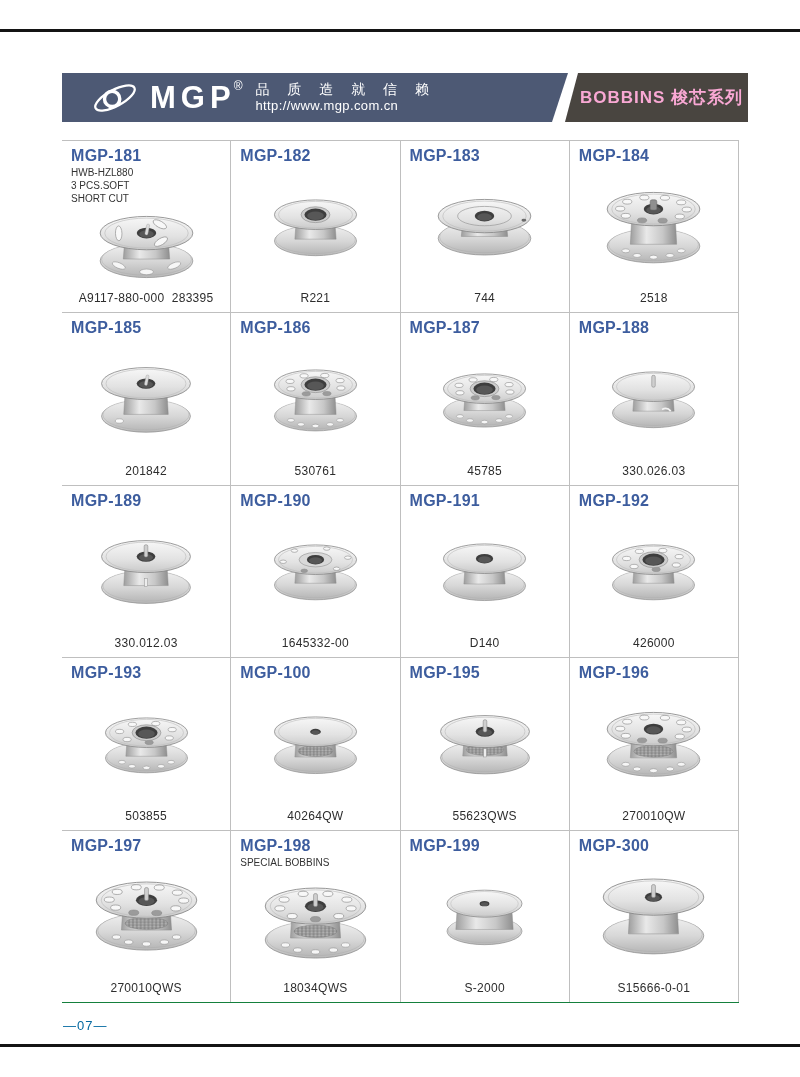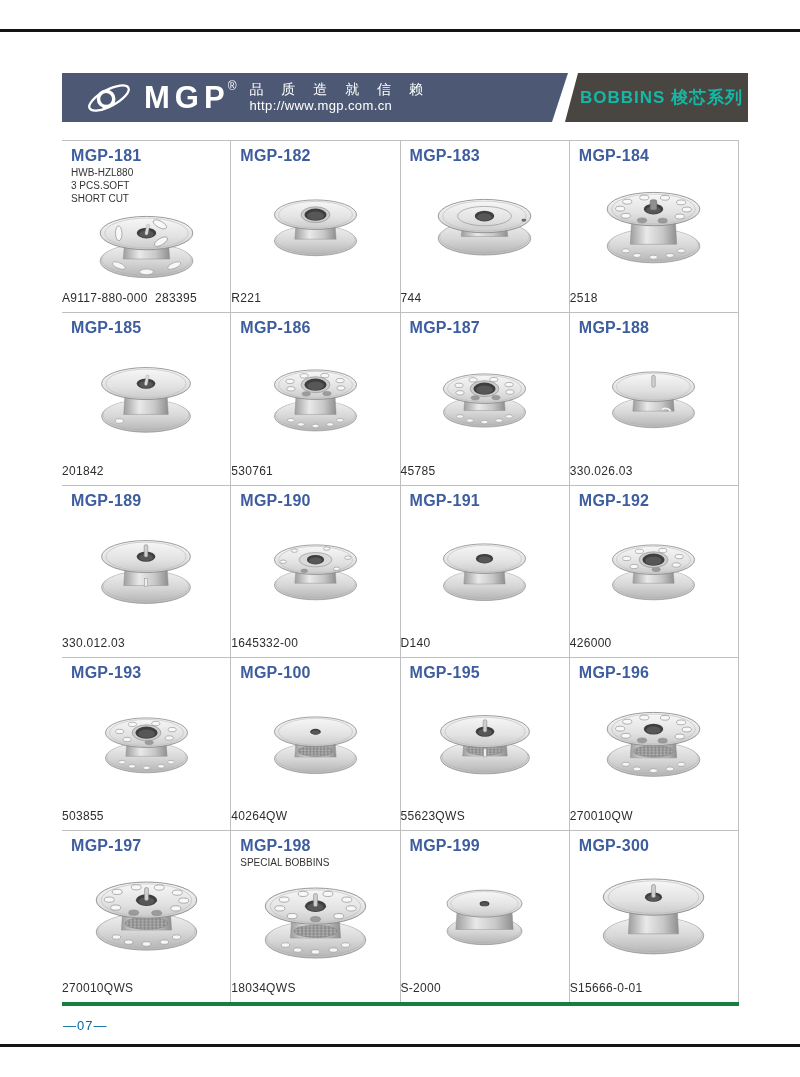--- a/index.html
+++ b/index.html
@@ -9,51 +9,51 @@
   }
   .rule{position:absolute;left:0;width:800px;height:3px;background:#141414;}
   .rule-top{top:29px;}
   .rule-bottom{top:1044px;}
 
   
   .hdr{position:absolute;left:62px;top:73px;width:686px;height:49px;}
   .brand-banner{
     position:absolute;left:0;top:0;width:506px;height:49px;background:#4d5974;
     clip-path:polygon(0 0,100% 0,calc(100% - 16px) 100%,0 100%);
-    display:flex;align-items:center;padding-left:22px;box-sizing:border-box;color:#fff;
+    display:flex;align-items:center;padding-left:28px;box-sizing:border-box;color:#fff;
   }
   .logo-icon{flex:0 0 auto;margin-right:10px;}
   .brand-wrap{display:flex;align-items:flex-start;}
   .brand-text{font-size:31px;font-weight:bold;letter-spacing:5px;line-height:40px;}
   .brand-reg{font-size:12px;line-height:14px;margin-left:-2px;margin-top:1px;}
   .hdr-mid{margin-left:13px;line-height:1.25;}
   .slogan{font-size:14px;letter-spacing:7px;}
   .url{font-size:13px;letter-spacing:0.4px;}
   .series-banner{
     position:absolute;left:503px;top:0;width:183px;height:49px;background:#494540;
     clip-path:polygon(13px 0,100% 0,100% 100%,0 100%);
     display:flex;align-items:center;justify-content:center;
-    color:#14b8a6;font-size:17px;font-weight:bold;letter-spacing:1px;padding-left:10px;box-sizing:border-box;
+    color:#f9a8d4;font-size:17px;font-weight:bold;letter-spacing:1px;padding-left:10px;box-sizing:border-box;
   }
 
   
   .grid{
     position:absolute;left:62px;top:140px;width:677px;
     display:grid;grid-template-columns:repeat(4,1fr);grid-auto-rows:172.4px;
-    border-bottom:4px solid #15803d;
+    border-bottom:1px solid #15803d;
   }
   .cell{
     position:relative;border-top:1px solid #bfbfbf;border-right:1px solid #bfbfbf;
     box-sizing:border-box;padding:5px 8px 0 9px;background:#fff;
   }
   .model{color:#3d5d9e;font-weight:bold;font-size:16px;letter-spacing:.3px;line-height:19px;}
   .notes{font-size:10px;color:#333;line-height:13px;margin-top:1px;}
   .photo{position:absolute;left:0;right:0;display:flex;align-items:center;justify-content:center;}
   .part{
-    position:absolute;left:0;right:0;bottom:7px;
+    position:absolute;left:0;right:0;bottom:7px;text-align:center;
     font-size:12px;color:#2d2d2d;white-space:pre;letter-spacing:.3px;
   }
 
   
   .page-num{position:absolute;left:63px;top:1018px;font-size:13px;color:#0369a1;letter-spacing:1px;}
 </style>
 </head>
 <body>
 
 <div class="rule rule-top"></div>

